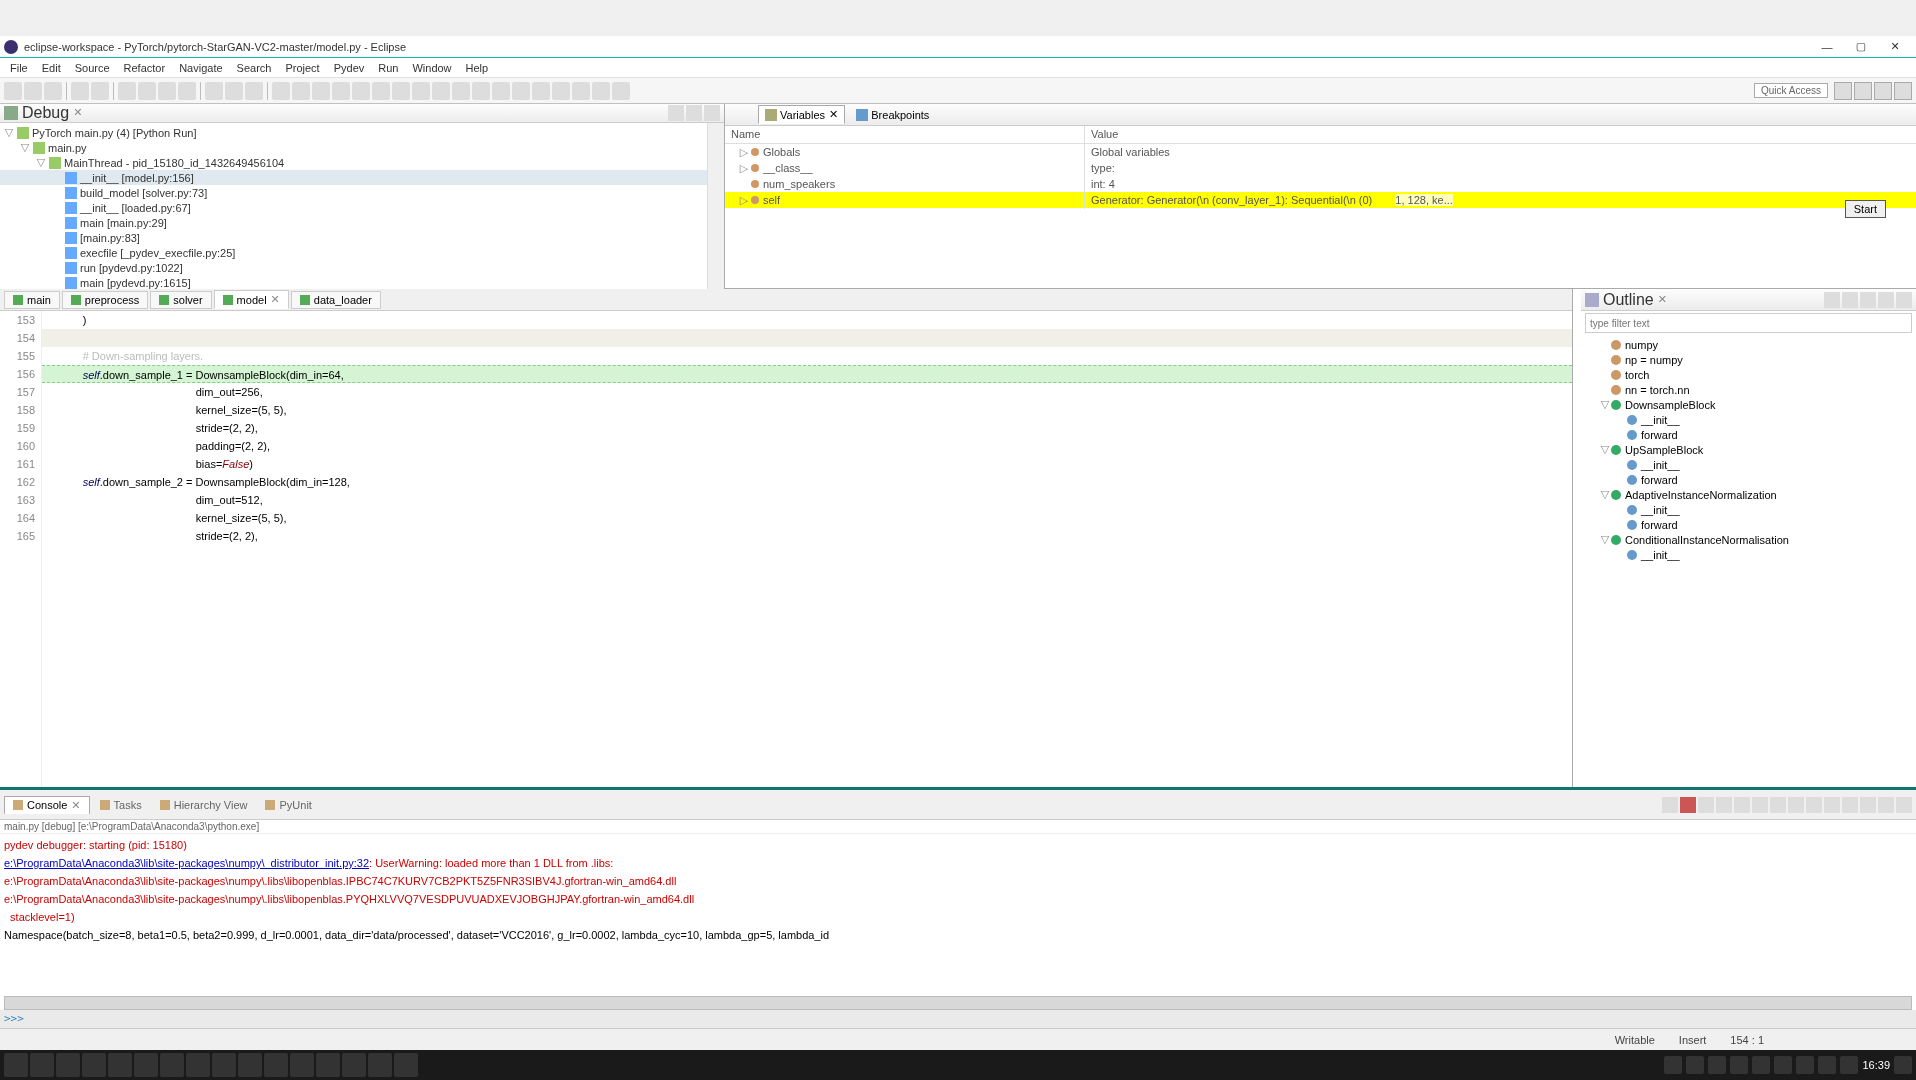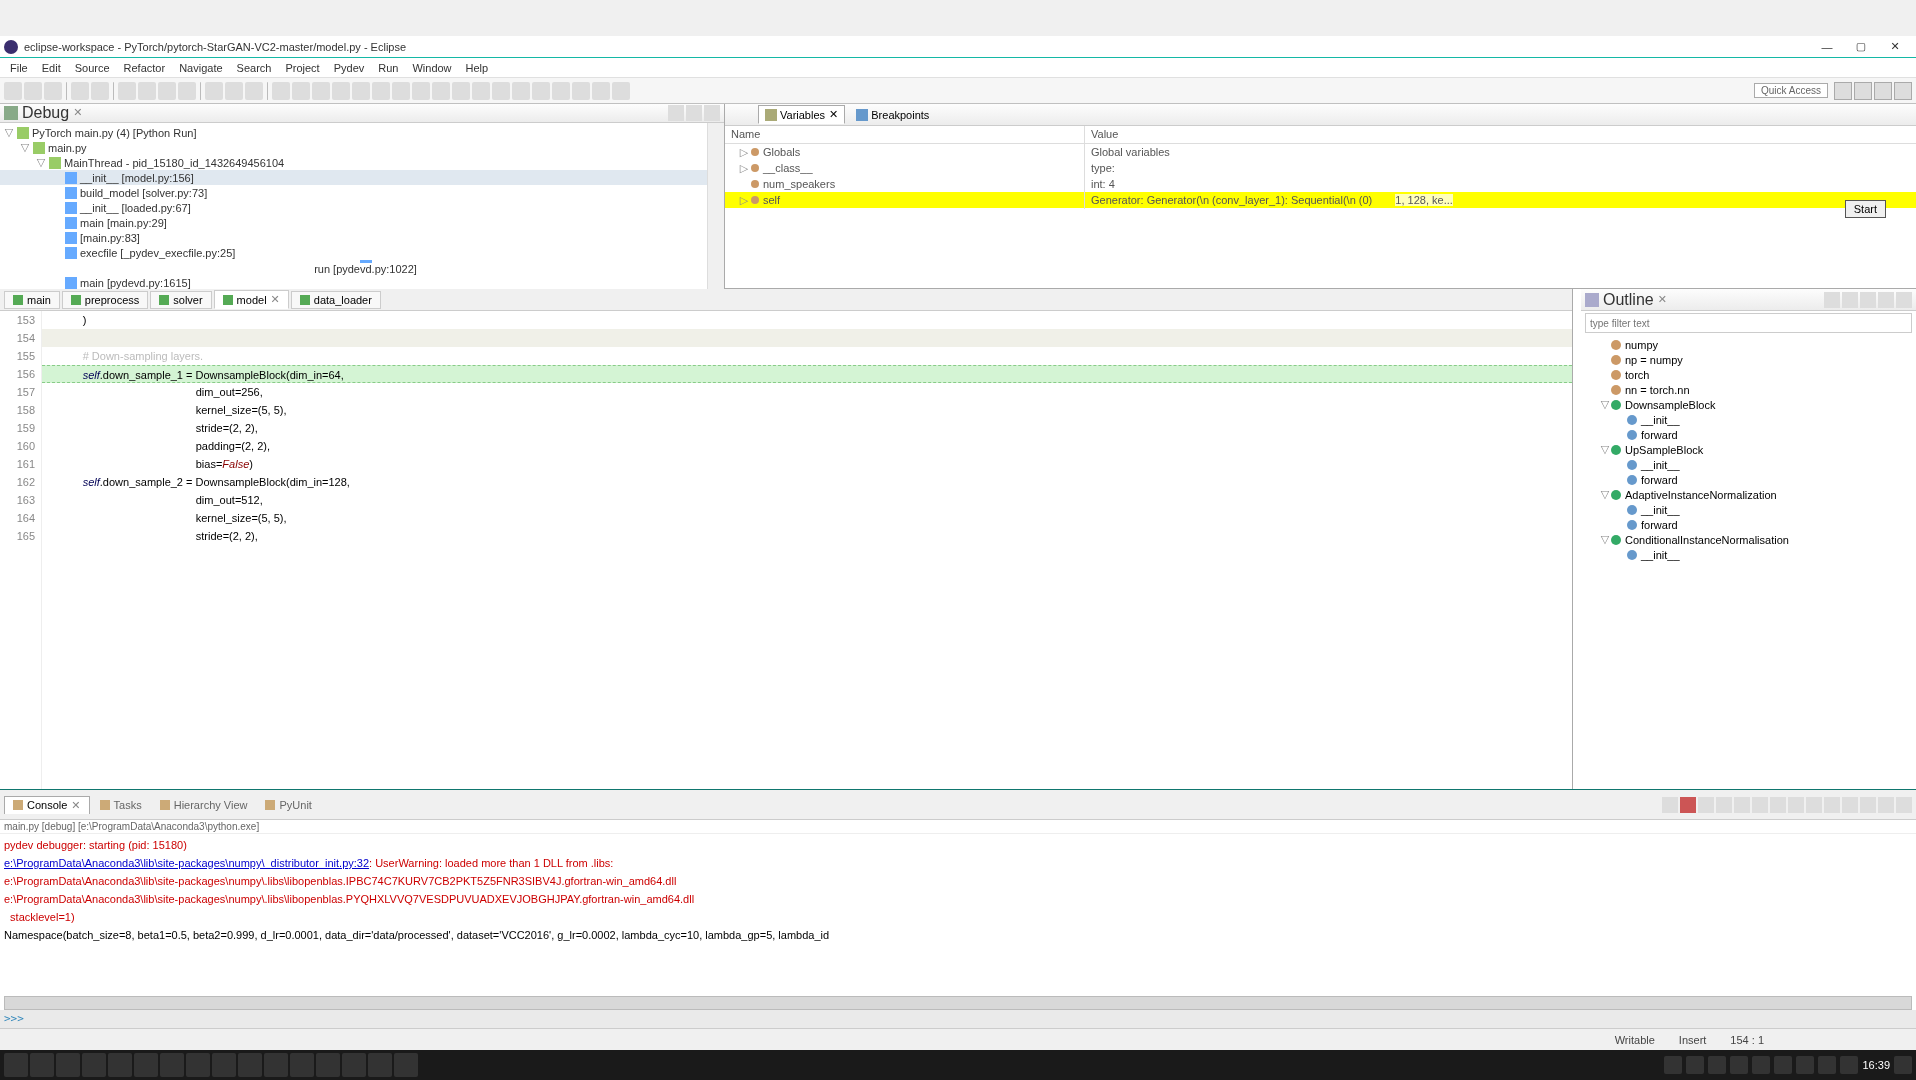--- a/index.html
+++ b/index.html
@@ -45,21 +45,21 @@
 .vc1 { width: 360px; border-right: 1px solid #ddd; }
 .vc2 { flex: 1; }
 .varbody { flex: 1; background: #fff; position: relative; }
 .vrow { display: flex; height: 16px; align-items: center; font-size: 11px; }
 .vrow .vc1 { display: flex; align-items: center; }
 .vrow .vtw { width: 14px; text-align: center; color: #888; }
 .vrow .vdot { width: 8px; height: 8px; border-radius: 50%; background: #c96; margin-right: 4px; }
 .vrow.hl { background: #ffff00; }
 .startbtn { position: absolute; right: 30px; top: 56px; border: 1px solid #555; padding: 2px 8px; background: #f0f0f0; font-size: 11px; }
 
-.middle { flex: 1; display: flex; border-bottom: 1px solid #0f766e; min-height: 0; gap: 8px; }
+.middle { flex: 1; display: flex; border-bottom: 3px solid #0f766e; min-height: 0; gap: 8px; }
 .editor { flex: 1; display: flex; flex-direction: column; border-right: 1px solid #aaa; min-width: 0; }
 .edtabs { height: 22px; display: flex; align-items: center; background: #f0f0f0; border-bottom: 1px solid #ccc; padding: 0 4px; gap: 2px; }
 .edtab { display: flex; align-items: center; padding: 2px 8px; border: 1px solid #ccc; background: #f8f8f8; font-size: 11px; }
 .edtab.active { background: #fff; border-bottom: 1px solid #fff; }
 .edtab .eicon { width: 10px; height: 10px; background: #5a5; margin-right: 4px; }
 .edtab .eclose { margin-left: 4px; color: #888; }
 .edbody { flex: 1; display: flex; background: #fff; font-family: Consolas, monospace; font-size: 15px; overflow: hidden; }
 .gutter { width: 42px; background: #fff; color: #888; text-align: right; padding-right: 6px; border-right: 1px solid #eee; }
 .gline { height: 18px; line-height: 18px; }
 .code { flex: 1; overflow: hidden; }
@@ -227,21 +227,21 @@
             <div class="trow" style="padding-left: 52px;">
               <span class="tw"></span>
               <span class="ticon3"></span>
               <span><module> [main.py:83]</module></span>
             </div>
             <div class="trow" style="padding-left: 52px;">
               <span class="tw"></span>
               <span class="ticon3"></span>
               <span>execfile [_pydev_execfile.py:25]</span>
             </div>
-            <div class="trow" style="padding-left: 24px; flex-direction: column;">
+            <div class="trow" style="padding-left: 52px;">
               <span class="tw"></span>
               <span class="ticon3"></span>
               <span>run [pydevd.py:1022]</span>
             </div>
             <div class="trow" style="padding-left: 52px;">
               <span class="tw"></span>
               <span class="ticon3"></span>
               <span>main [pydevd.py:1615]</span>
             </div>
           </div>

